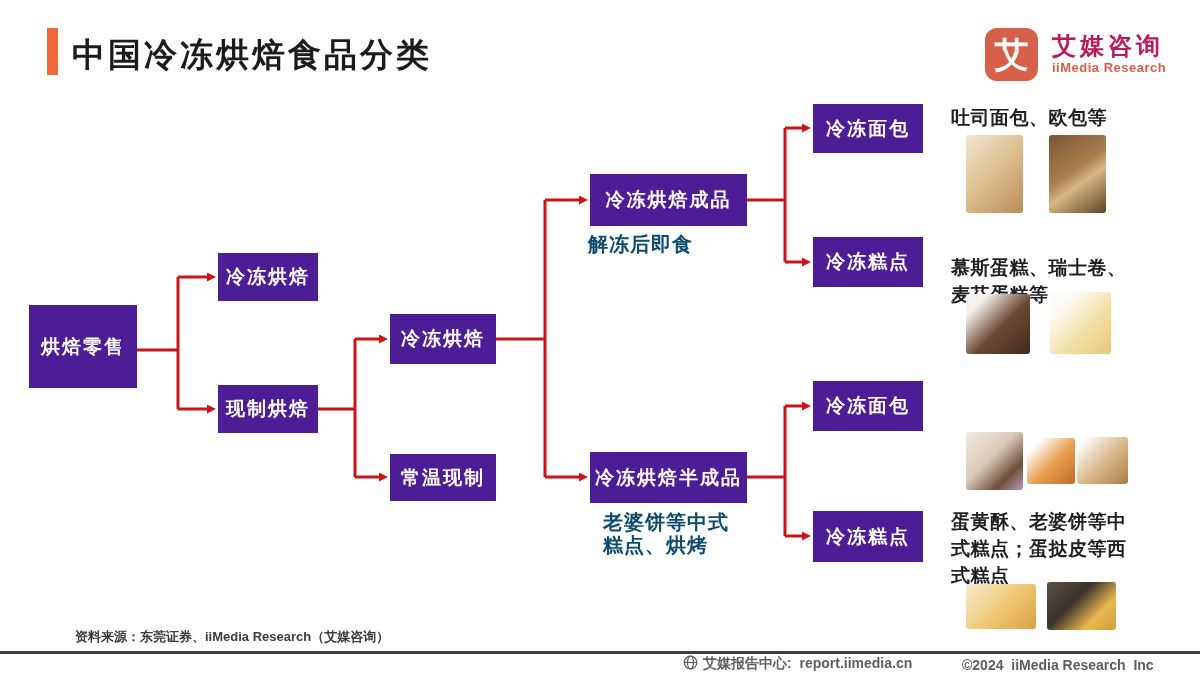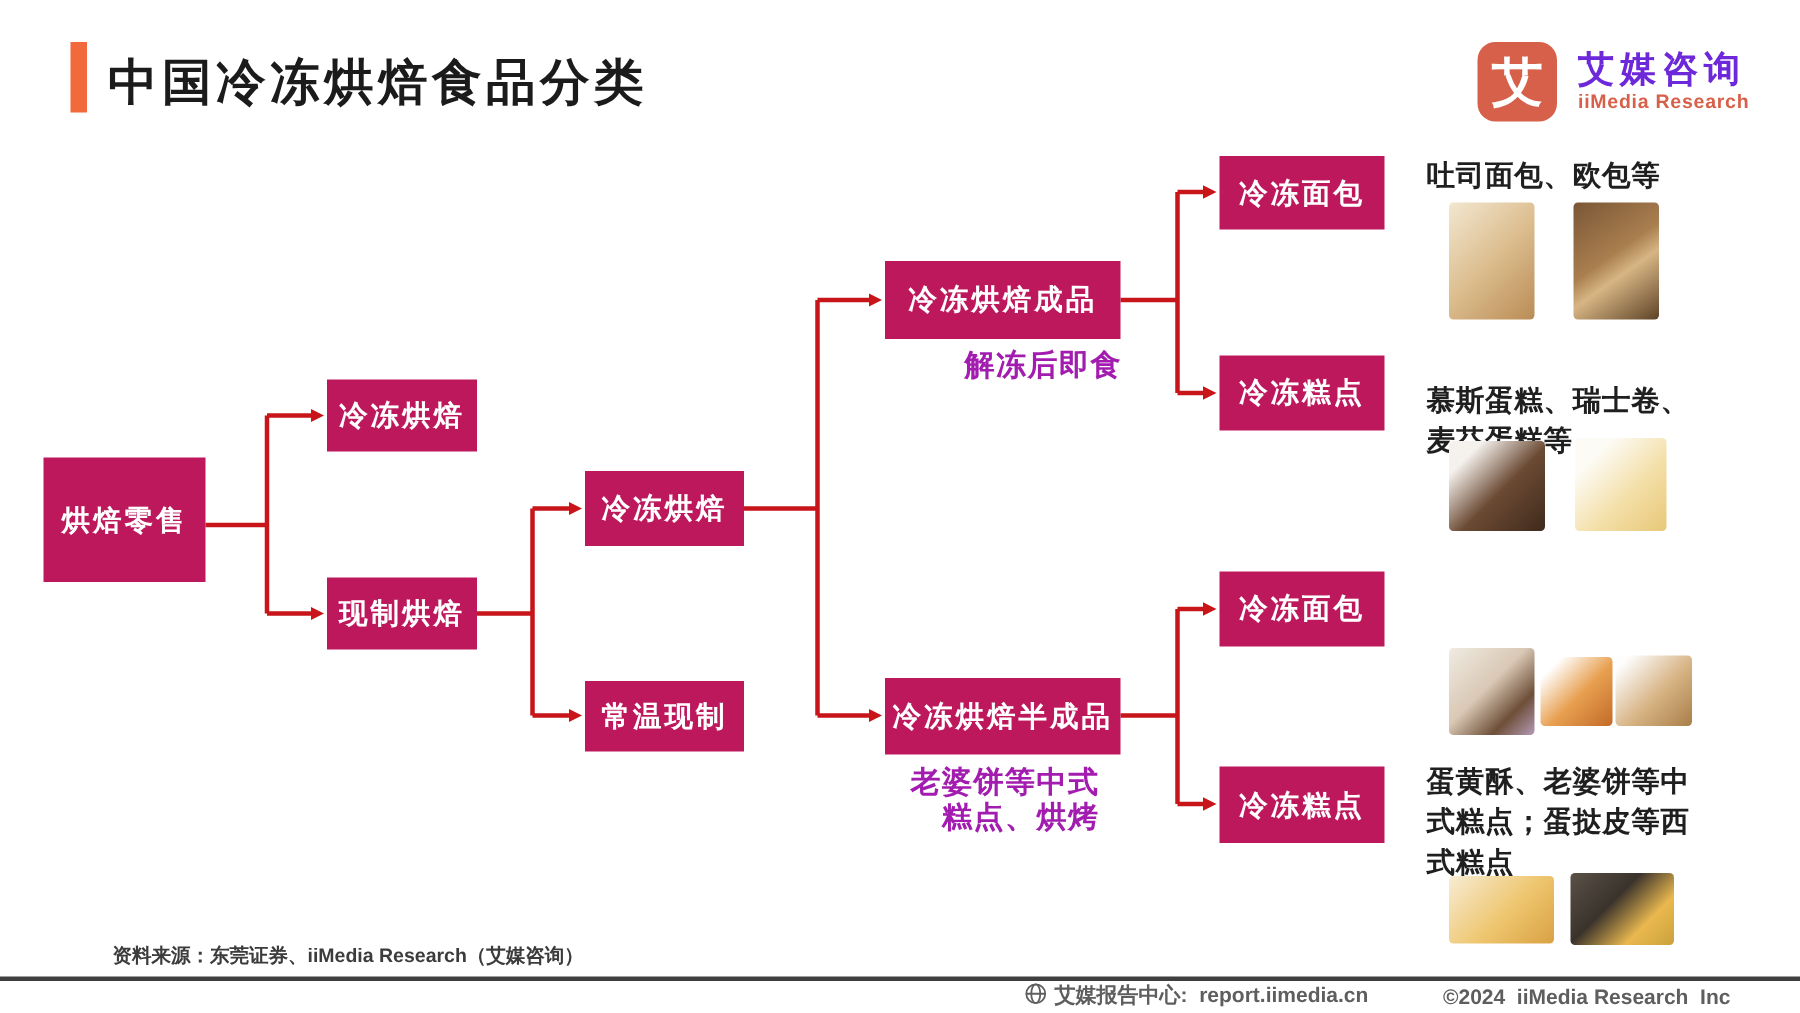--- a/index.html
+++ b/index.html
@@ -7,42 +7,42 @@
         font-family:"Liberation Sans","DejaVu Sans",sans-serif;}
 
   
   .accent-bar{position:absolute;left:47px;top:28px;width:11px;height:47px;background:#F2693C;}
   .page-title{position:absolute;left:72px;top:33px;font-size:33px;font-weight:700;
               color:#1B1B1B;letter-spacing:3px;white-space:nowrap;}
   .logo-box{position:absolute;left:985px;top:28px;width:53px;height:53px;background:#D7604A;
             border-radius:12px;color:#fff;font-size:34px;font-weight:700;
             display:flex;align-items:center;justify-content:center;}
   .logo-cn{position:absolute;left:1052px;top:30px;font-size:24px;font-weight:700;
-           color:#6d28d9;letter-spacing:4px;white-space:nowrap;}
+           color:#be185d;letter-spacing:4px;white-space:nowrap;}
   .logo-en{position:absolute;left:1052px;top:60px;font-size:13px;font-weight:700;
            color:#D7604A;letter-spacing:0.5px;white-space:nowrap;}
 
   
-  .node{position:absolute;background:#be185d;color:#ffffff;font-weight:700;font-size:19px;
+  .node{position:absolute;background:#4c1d95;color:#ffffff;font-weight:700;font-size:19px;
         letter-spacing:2px;display:flex;align-items:center;justify-content:center;
         text-align:center;white-space:nowrap;}
   .n-root       {left:29px; top:305px;width:108px;height:83px;}
   .n-l2-frozen  {left:218px;top:253px;width:100px;height:48px;}
   .n-l2-fresh   {left:218px;top:385px;width:100px;height:48px;}
   .n-l3-frozen  {left:390px;top:314px;width:106px;height:50px;}
   .n-l3-ambient {left:390px;top:454px;width:106px;height:47px;}
   .n-l4-finished{left:590px;top:174px;width:157px;height:52px;}
   .n-l4-semi    {left:590px;top:452px;width:157px;height:51px;}
   .n-l5-b1      {left:813px;top:104px;width:110px;height:49px;}
   .n-l5-p1      {left:813px;top:237px;width:110px;height:50px;}
   .n-l5-b2      {left:813px;top:381px;width:110px;height:50px;}
   .n-l5-p2      {left:813px;top:511px;width:110px;height:51px;}
 
-  .node-note{position:absolute;color:#a21caf;font-weight:700;font-size:20px;
-             text-align:right;line-height:1.15;letter-spacing:1px;}
+  .node-note{position:absolute;color:#0c4a6e;font-weight:700;font-size:20px;
+             text-align:left;line-height:1.15;letter-spacing:1px;}
   .note-1{left:588px;top:233px;width:160px;}
   .note-2{left:603px;top:511px;width:130px;}
 
   svg.connectors{position:absolute;left:0;top:0;width:1200px;height:675px;pointer-events:none;}
 
   
   .desc{position:absolute;width:186px;color:#1F1F1F;font-weight:700;font-size:19px;
         line-height:27px;letter-spacing:0.5px;}
   .d1{left:951px;top:104px;}
   .d2{left:951px;top:239px;margin-top:15px;}

